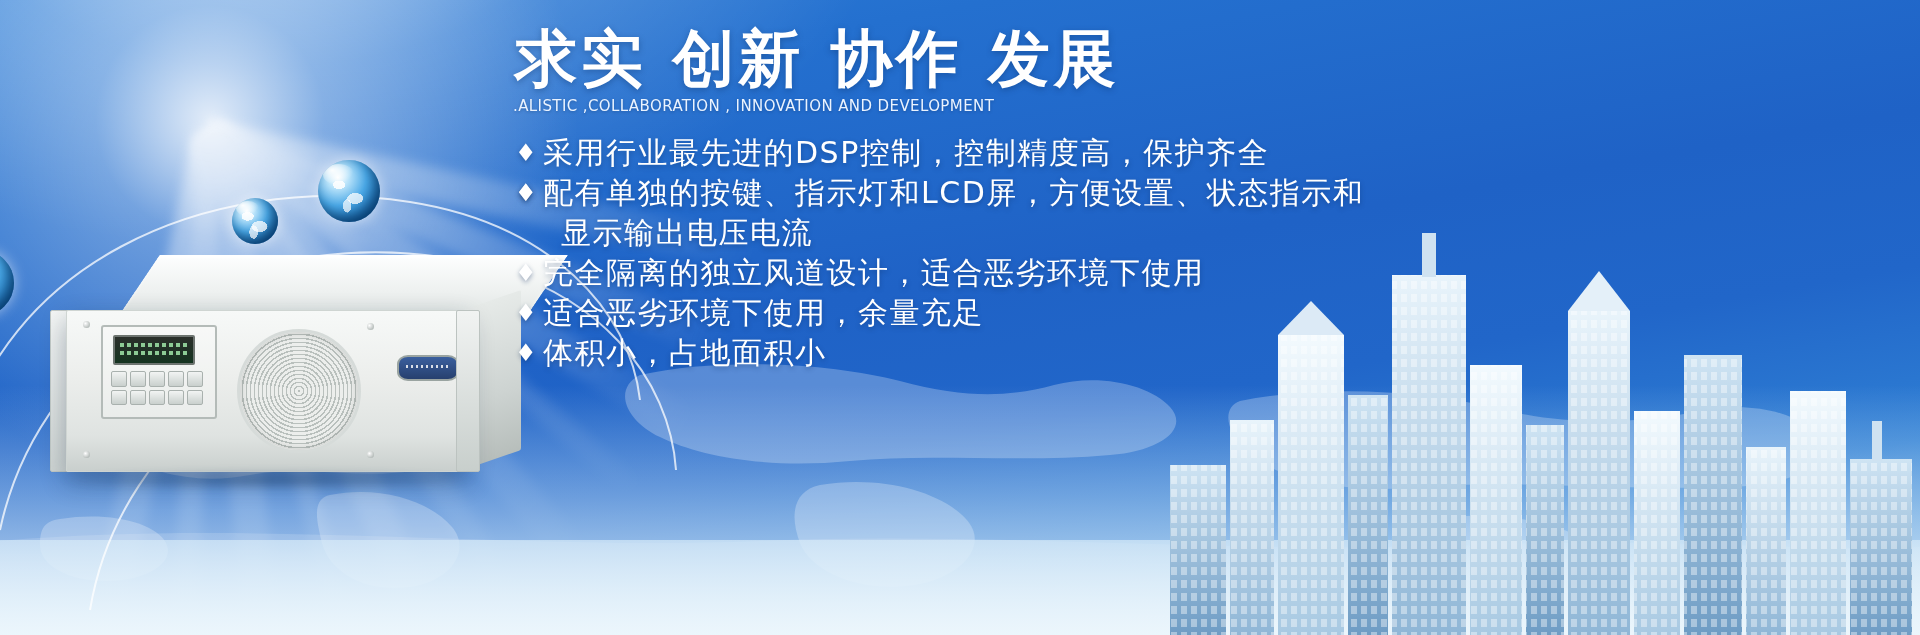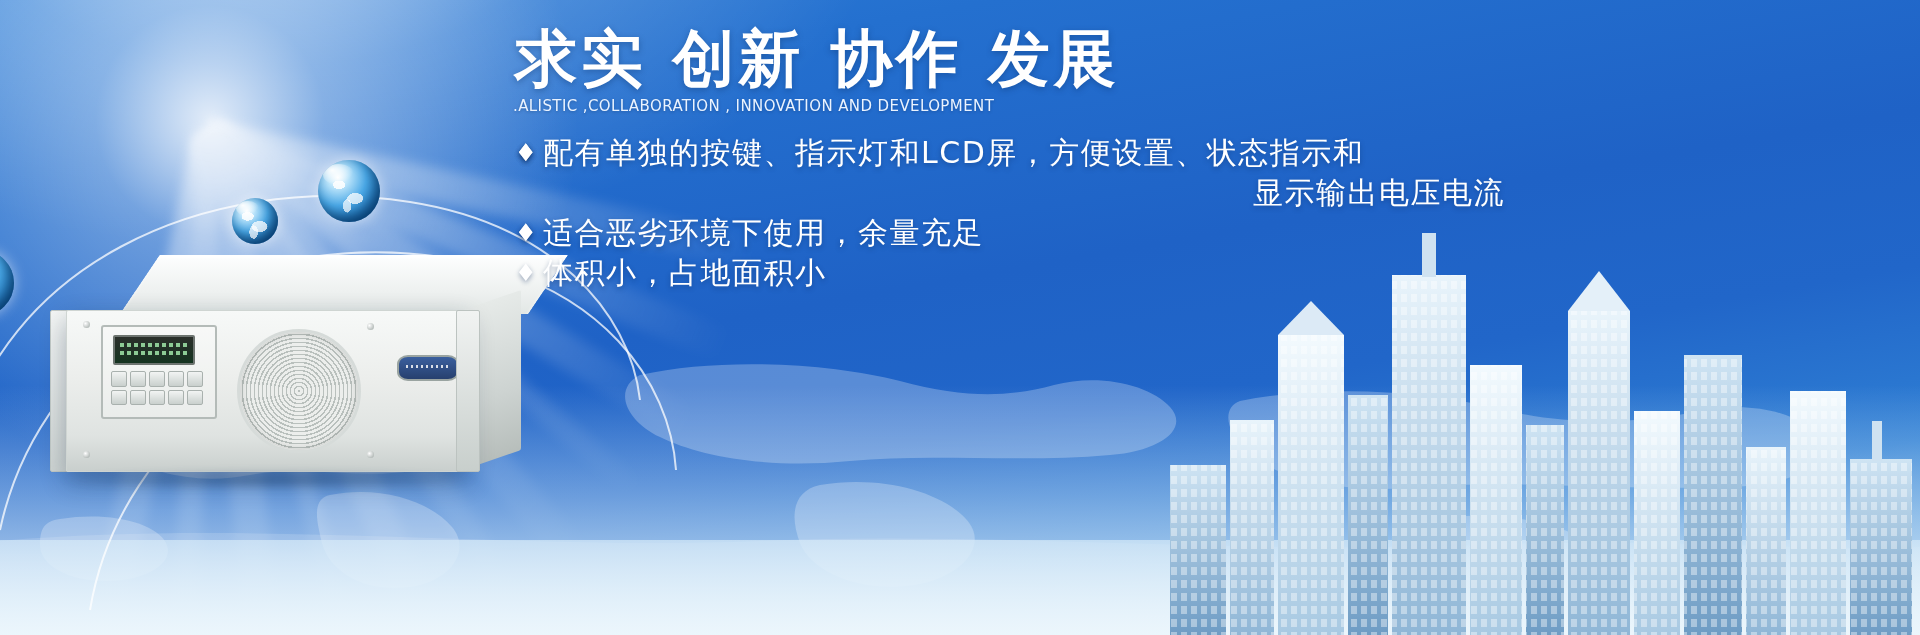--- a/index.html
+++ b/index.html
@@ -113,21 +113,21 @@
     color:#eaf3ff;font-size:15px;letter-spacing:.4px;margin:4px 0 0 8px;
     white-space:nowrap;text-shadow:0 1px 3px rgba(10,40,90,.35);
   }
   .bullets{margin:18px 0 0 8px;padding:0;list-style:none;}
   .bullets li{
     color:#ffffff;font-size:30px;line-height:40px;letter-spacing:1.5px;
     white-space:nowrap;text-shadow:0 2px 5px rgba(10,40,90,.4);
     position:relative;padding-left:30px;
   }
   .bullets li .dia{position:absolute;left:2px;top:0;font-size:24px;line-height:40px;color:#fff;}
-  .bullets li.cont{padding-left:48px;text-align:right;}
+  .bullets li.cont{padding-left:48px;}
 </style>
 </head>
 <body>
 
 <div class="banner">
 
   <div class="glow"></div>
   <div class="rays">
     <div class="ray" style="transform:rotate(12deg)"></div>
     <div class="ray" style="transform:rotate(22deg)"></div>
@@ -277,34 +277,36 @@
     <div class="ear-r"></div>
     <div class="shadow"></div>
   </div>
 
   <div class="copy">
     <div class="headline">求实 创新 协作 发展</div>
     <div class="subhead">.ALISTIC ,COLLABORATION , INNOVATION AND DEVELOPMENT</div>
     <ul class="bullets">
       <li>
         <span class="dia">♦</span>
+        <span>采用行业最先进的DSP控制，控制精度高，保护齐全</span>
       </li>
       <li>
         <span class="dia">♦</span>
       </li>
       <li>
         <span class="dia">♦</span>
         <span>配有单独的按键、指示灯和LCD屏，方便设置、状态指示和</span>
       </li>
       <li class="cont">
         
         <span>显示输出电压电流</span>
       </li>
       <li>
         <span class="dia">♦</span>
+        <span>完全隔离的独立风道设计，适合恶劣环境下使用</span>
       </li>
       <li>
         <span class="dia">♦</span>
         <span>适合恶劣环境下使用，余量充足</span>
       </li>
       <li>
         <span class="dia">♦</span>
         <span>体积小，占地面积小</span>
       </li>
     </ul>

